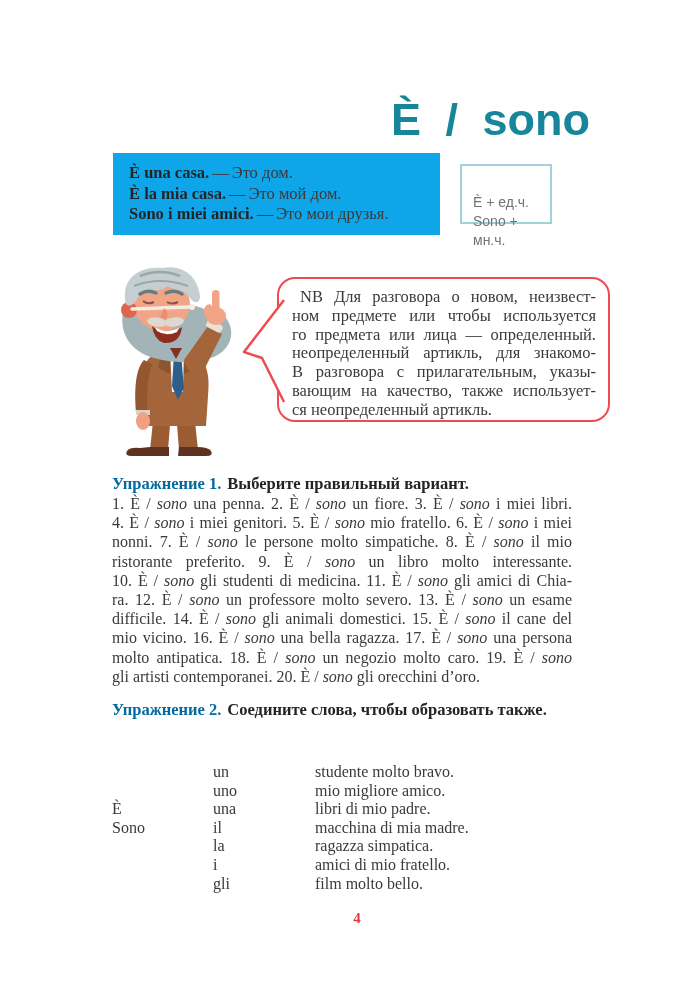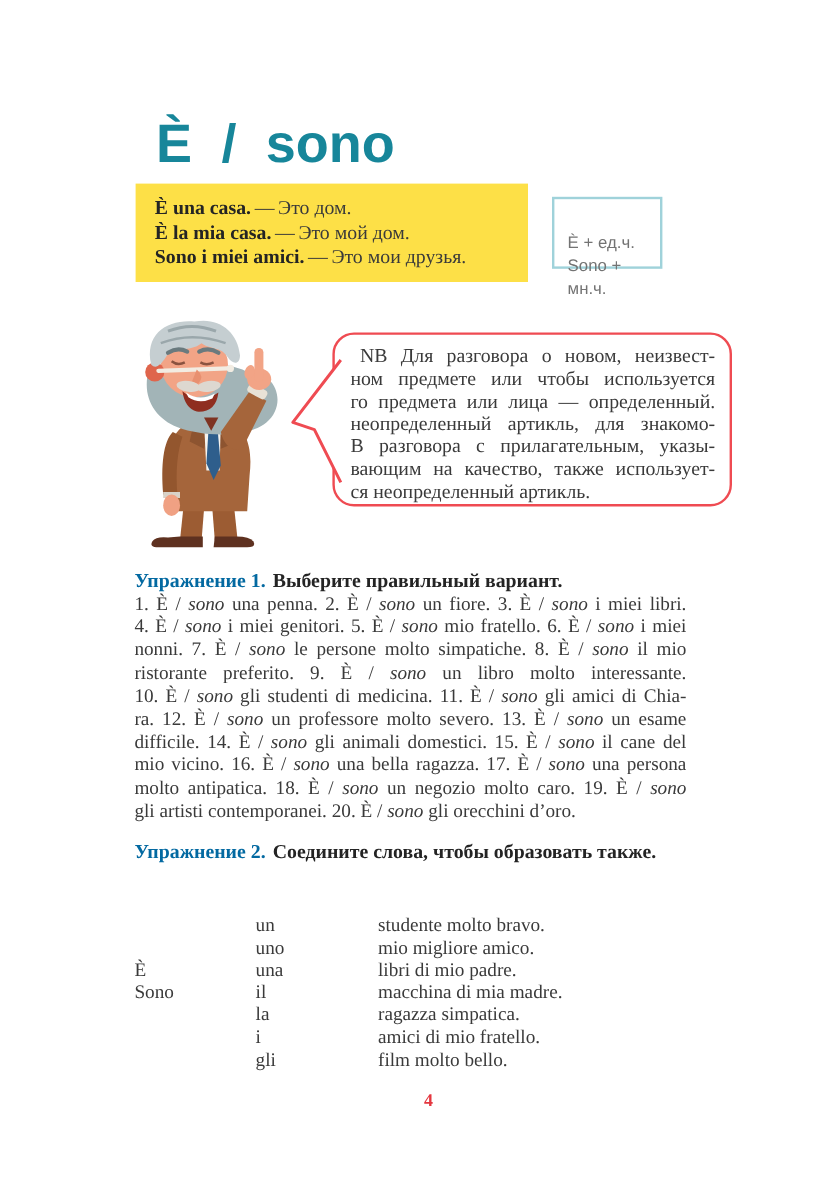--- a/index.html
+++ b/index.html
@@ -1,24 +1,24 @@
 <!DOCTYPE html>
 <html><head>
 <meta charset="utf-8">
 <style>
   html,body{margin:0;padding:0;background:#fff;}
   #page{position:relative;width:683px;height:1001px;background:#ffffff;overflow:hidden;
         font-family:"Liberation Serif","DejaVu Serif",serif;color:#3a3a3a;}
 
-  .title{position:absolute;left:130px;top:64px;width:460px;text-align:left;
+  .title{position:absolute;left:130px;top:64px;width:460px;text-align:right;
          font-family:"Liberation Sans","DejaVu Sans",sans-serif;font-weight:bold;
          font-size:45px;color:#17869a;word-spacing:12px;}
 
   .example-box{position:absolute;left:113px;top:153px;width:327px;height:82px;
-               background:#fde047;box-sizing:border-box;padding:10px 0 0 16px;
+               background:#0ea5e9;box-sizing:border-box;padding:10px 0 0 16px;
                font-size:16.5px;line-height:20.5px;}
   .ex-line{white-space:nowrap;}
   .ex-line b{color:#242424;}
   .dash{margin:0 3px;}
 
   .rule-box{position:absolute;left:460px;top:164px;width:92px;height:60px;
             border:2px solid #9fd2da;box-sizing:border-box;background:#fff;
             font-family:"Liberation Sans","DejaVu Sans",sans-serif;
             font-size:14px;line-height:19px;padding:27px 0 0 11px;color:#737373;}
 

